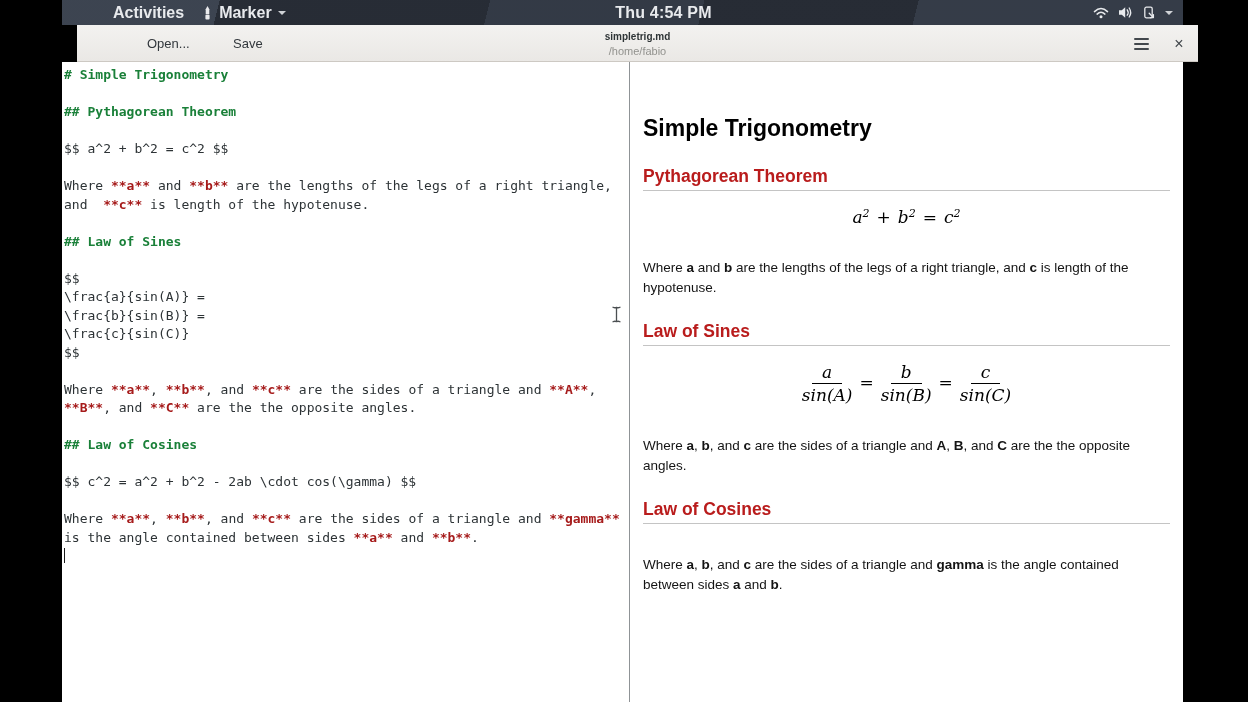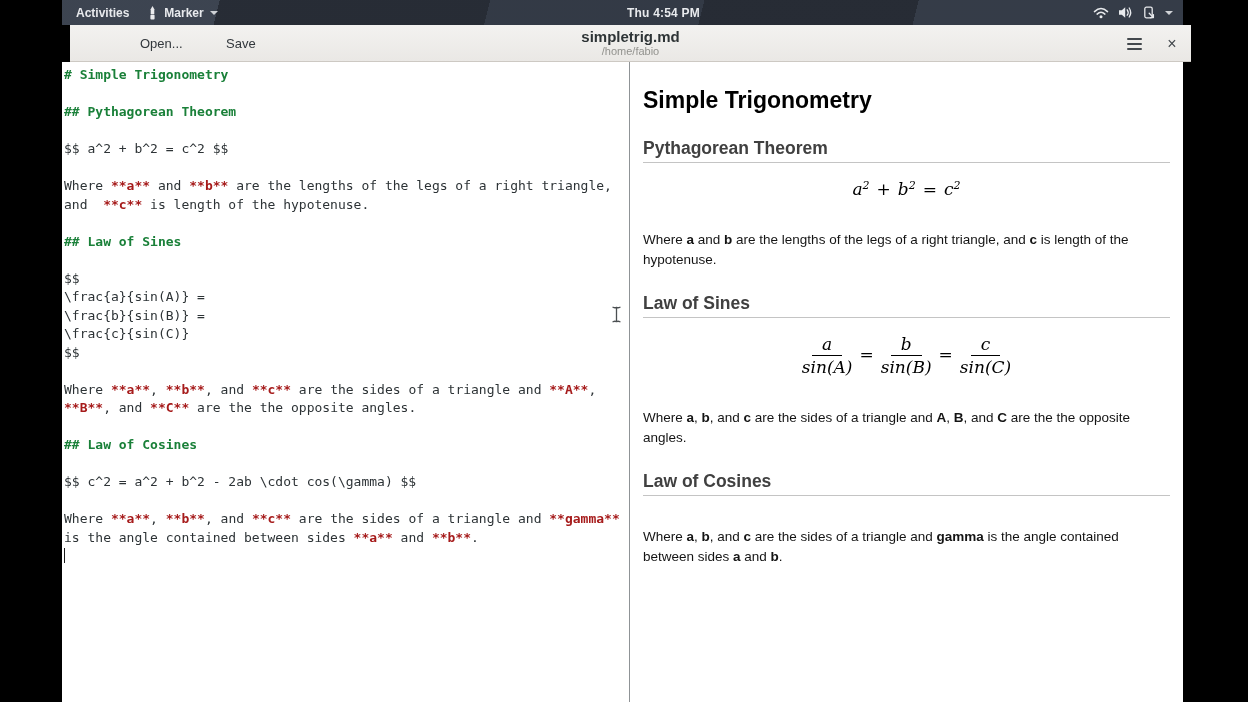--- a/index.html
+++ b/index.html
@@ -9,41 +9,41 @@
   #stage { position:relative; width:1248px; height:702px; background:#000; }
 
   
   #window { position:absolute; left:62px; top:0; width:1121px; height:702px; }
   .top-panel { position:absolute; left:0; top:0; width:100%; height:25px;
     background:
       linear-gradient(104deg, rgba(82,92,108,.50) 0 14%, rgba(40,46,56,.1) 14% 38%,
                       rgba(66,75,90,.45) 38% 57%, rgba(36,41,50,.05) 57% 76%,
                       rgba(74,84,100,.40) 76% 100%),
       #272c35;
-    color:#e8eaed; font-size:12px; display:flex; align-items:center; }
+    color:#e8eaed; font-size:16px; display:flex; align-items:center;padding-left:37px; }
   .panel-left { display:flex; align-items:center; gap:18px; padding-left:14px; }
   .panel-activities { font-weight:600; cursor:default; }
   .panel-appmenu { display:flex; align-items:center; gap:6px; font-weight:700; }
   .panel-clock { position:absolute; left:50%; transform:translateX(-50%);
     font-weight:600; letter-spacing:.2px;margin-left:41px; }
   .panel-right { position:absolute; right:10px; top:0; height:25px;
     display:flex; align-items:center; gap:9px; }
   .caret-down { width:0; height:0; border-left:4px solid transparent;
     border-right:4px solid transparent; border-top:4px solid #cfd2d6; display:inline-block; }
 
   
-  .headerbar { position:absolute; left:8px; top:25px; width:100%; height:37px;
+  .headerbar { position:absolute; left:15px; top:25px; width:100%; height:37px;
     background:linear-gradient(#f3f2f0, #eae8e5);
     border-bottom:1px solid #cdc9c3; }
   .hb-btn { position:absolute; top:0; height:37px; display:flex; align-items:center;
     color:#32373c; font-size:13px; padding:0 8px; cursor:pointer; }
   .hb-open { left:62px; } .hb-save { left:148px; }
   .hb-title-wrap { position:absolute; left:50%; top:4px; transform:translateX(-50%);
     text-align:center; line-height:15px; }
-  .hb-title { font-size:15px; font-weight:700; color:#2e3436; }
+  .hb-title { font-size:10px; font-weight:700; color:#2e3436; }
   .hb-subtitle { font-size:11px; color:#92928e; }
   .hb-menu { position:absolute; right:42px; top:9px; width:30px; height:20px;
     display:flex; flex-direction:column; justify-content:center; gap:3px;
     align-items:center; cursor:pointer; }
   .hb-menu i { display:block; width:15px; height:2px; background:#43484d; border-radius:1px; }
   .hb-close { position:absolute; right:6px; top:6px; width:26px; height:26px;
     display:flex; align-items:center; justify-content:center;
     font-size:16px; color:#43484d; cursor:pointer; }
 
   
@@ -57,24 +57,24 @@
   
   .ed-line { font-family:"DejaVu Sans Mono", monospace; font-size:13px;
     line-height:18.5px; height:18.5px; white-space:pre; color:#2d3336; }
   .seg-p { color:#2d3336; }
   .seg-h { color:#1a8039; font-weight:700; }
   .seg-b { color:#a61b1b; font-weight:700; }
   .ed-caret { display:inline-block; width:1px; height:15px; background:#1a1a1a;
     vertical-align:-3px; }
 
   
-  .preview-pane h1 { margin-top:24px; font-size:23px; line-height:28px;
+  .preview-pane h1 { margin-top:52px; font-size:23px; line-height:28px;
     font-weight:700; color:#000; }
   .preview-pane h2 { margin-top:24px; font-size:17.5px; line-height:21px;
-    font-weight:700; color:#404040; padding-bottom:3px; border-bottom:1px solid #c4c4c4; }
+    font-weight:700; color:#b91c1c; padding-bottom:3px; border-bottom:1px solid #c4c4c4; }
   .preview-pane p { margin-top:31px; font-size:13.5px; line-height:19.5px; color:#141414; }
   .math { margin-top:16px; text-align:center; font-family:"DejaVu Serif", serif;
     font-size:17px; color:#000; }
   .mv { font-style:italic;margin-top:40px; }
   .mo { font-style:normal; margin:0 7px; }
   .mu { font-style:normal; }
   .msup { font-size:11px; font-style:italic; vertical-align:6px; letter-spacing:0; }
   .frac { display:inline-flex; flex-direction:column; align-items:center;
     vertical-align:middle; font-style:italic; line-height:20px; }
   .fnum { border-bottom:1.3px solid #000; padding:0 10px 1px; }

